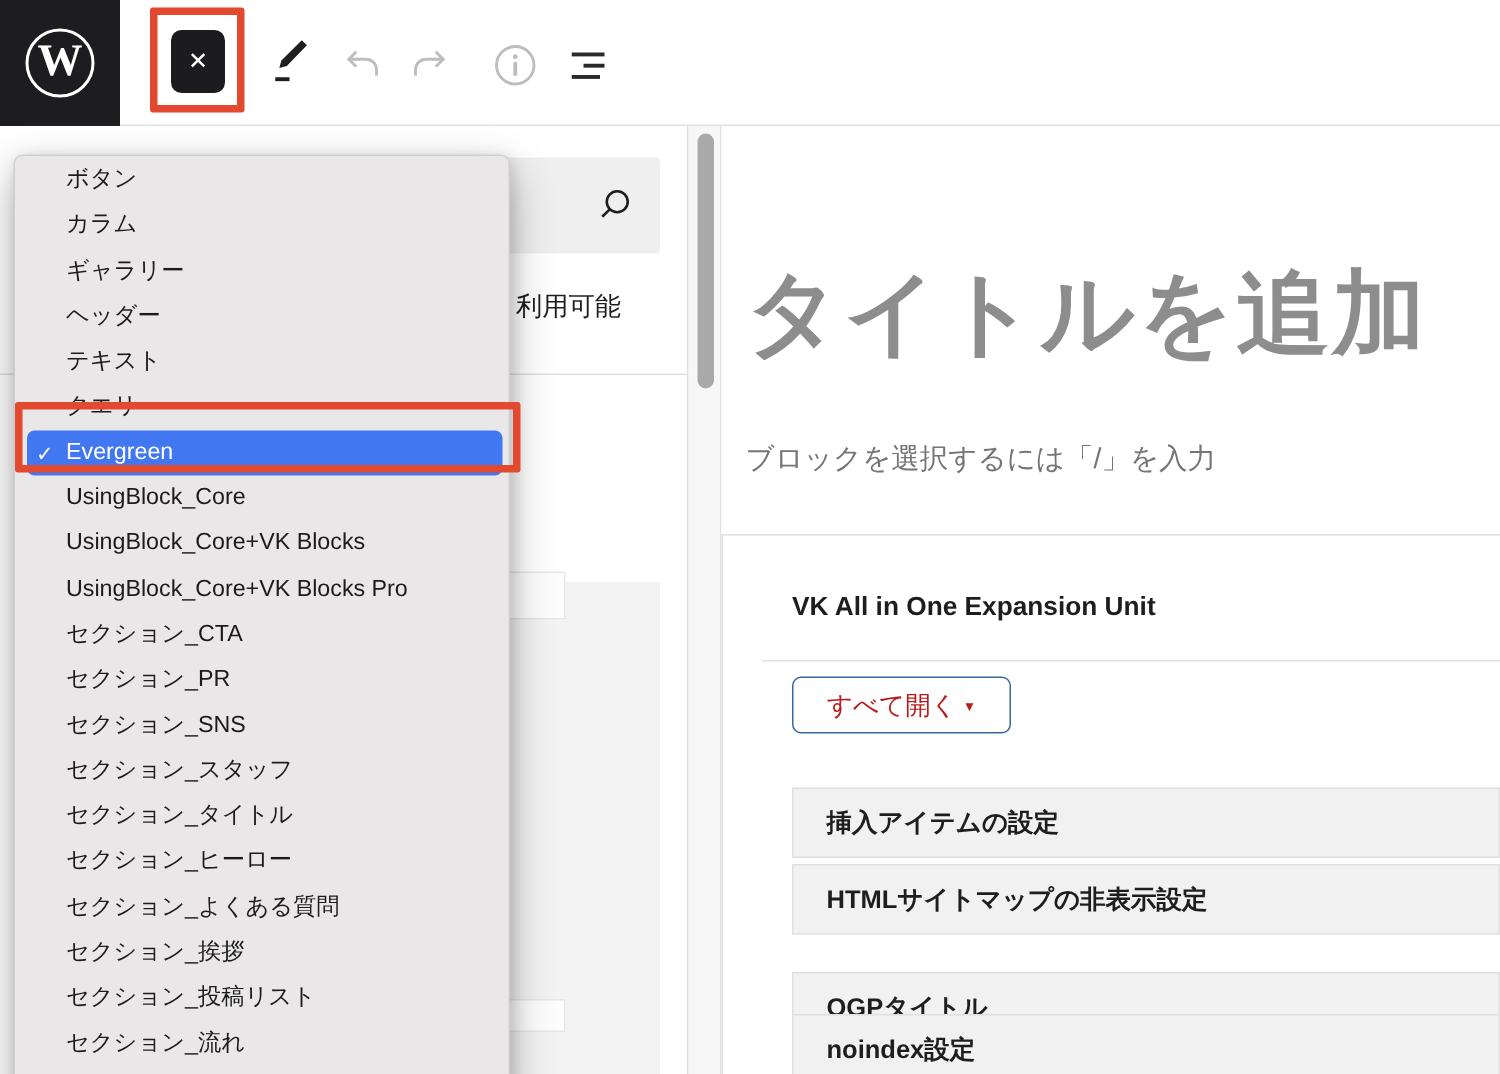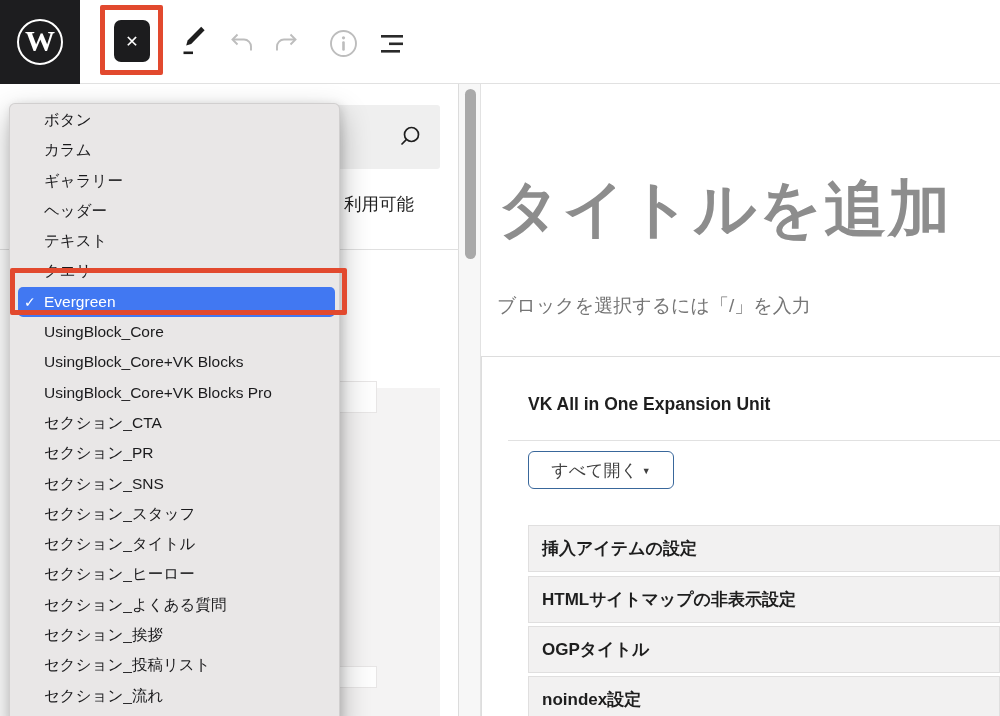--- a/index.html
+++ b/index.html
@@ -47,27 +47,27 @@
   .page-title { position:absolute; left:16px; top:83px; font-size:62px; font-weight:bold;
     color:#8d8d8d; letter-spacing:2px; white-space:nowrap; }
   .body-ph { position:absolute; left:16px; top:209px; font-size:19px; color:#757575; white-space:nowrap; }
   .panel-topline { position:absolute; left:0; top:272px; width:519px; height:1px; background:#dddddd; }
   .panel-leftline { position:absolute; left:0; top:272px; width:1px; height:360px; background:#dddddd; }
   .panel-title { position:absolute; left:47px; top:310px; font-size:17.5px; font-weight:bold;
     color:#1e1e1e; white-space:nowrap; }
   .panel-divider { position:absolute; left:27px; top:356px; width:492px; height:1px; background:#e1e1e1; }
   .open-all-btn { position:absolute; left:47px; top:367px; width:146px; height:38px;
     background:#ffffff; border:1.5px solid #39679b; border-radius:6px;
-    color:#404040; font-size:17px; display:flex; align-items:center; justify-content:center; gap:4px; }
+    color:#b91c1c; font-size:17px; display:flex; align-items:center; justify-content:center; gap:4px; }
   .open-all-btn .caret { font-size:9px; margin-top:2px; }
   .acc-row { position:absolute; left:47px; width:472px; height:47px;
     background:#f2f1f1; border:1px solid #e0dfdf;
-    display:flex; align-items:center; padding-left:13px;
+    display:flex; align-items:center; padding-left:22px;
     font-size:17px; font-weight:bold; color:#1e1e1e; white-space:nowrap; }
-  .acc-1 { top:441px; } .acc-2 { top:492px; } .acc-3 { top:542px; } .acc-4 { top:592px; }
+  .acc-1 { top:441px; } .acc-2 { top:492px; } .acc-3 { top:564px; } .acc-4 { top:592px; }
   
   .dropdown { position:absolute; left:9px; top:87px; width:331px; height:629px;
     background:#e9e7e7; border:1px solid rgba(0,0,0,0.10); border-radius:6px 6px 0 0;
     box-shadow:0 12px 30px rgba(0,0,0,0.30), 2px 2px 10px rgba(0,0,0,0.12);
     padding-top:1px; z-index:40; overflow:hidden;margin-top:16px; }
   .dd-item { height:30.3px; line-height:30.3px; padding-left:34px;
     font-size:15.5px; color:#1b1b1d; white-space:nowrap; }
   .dd-item.selected { background:#4178f2; color:#ffffff; border-radius:5px;
     margin-left:8px; margin-right:4px; padding-left:6px;
     display:flex; align-items:center; }

